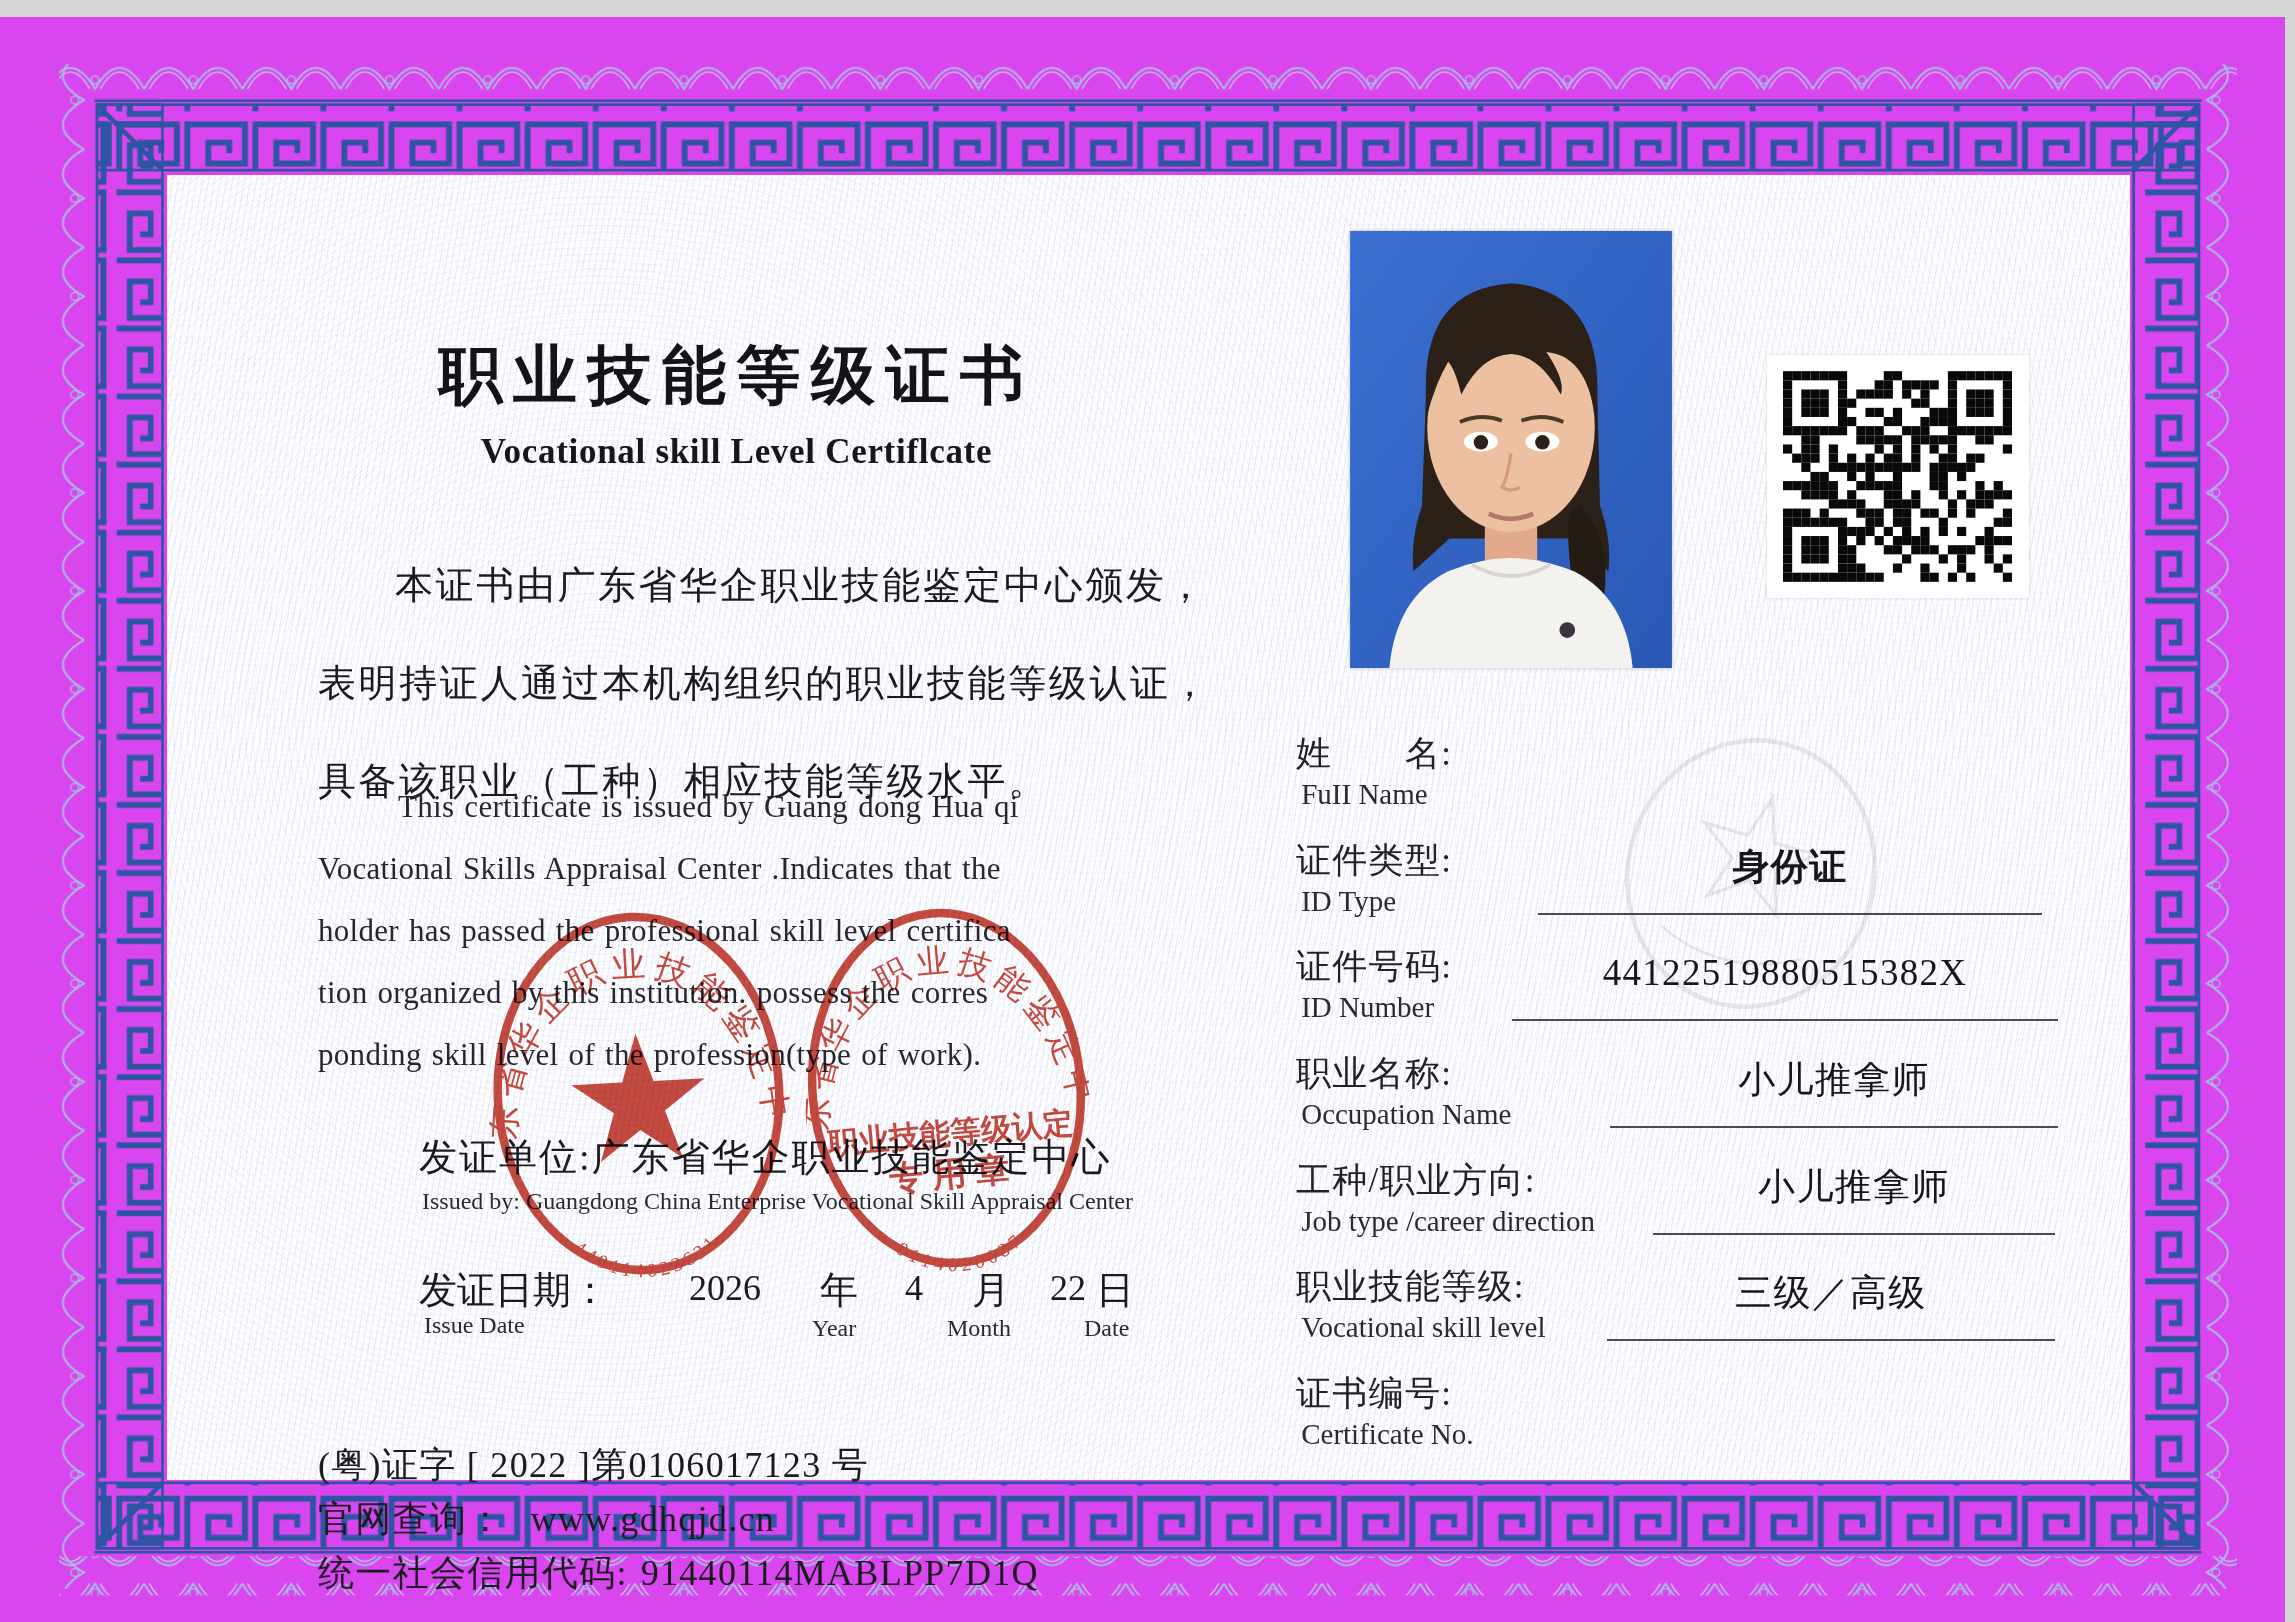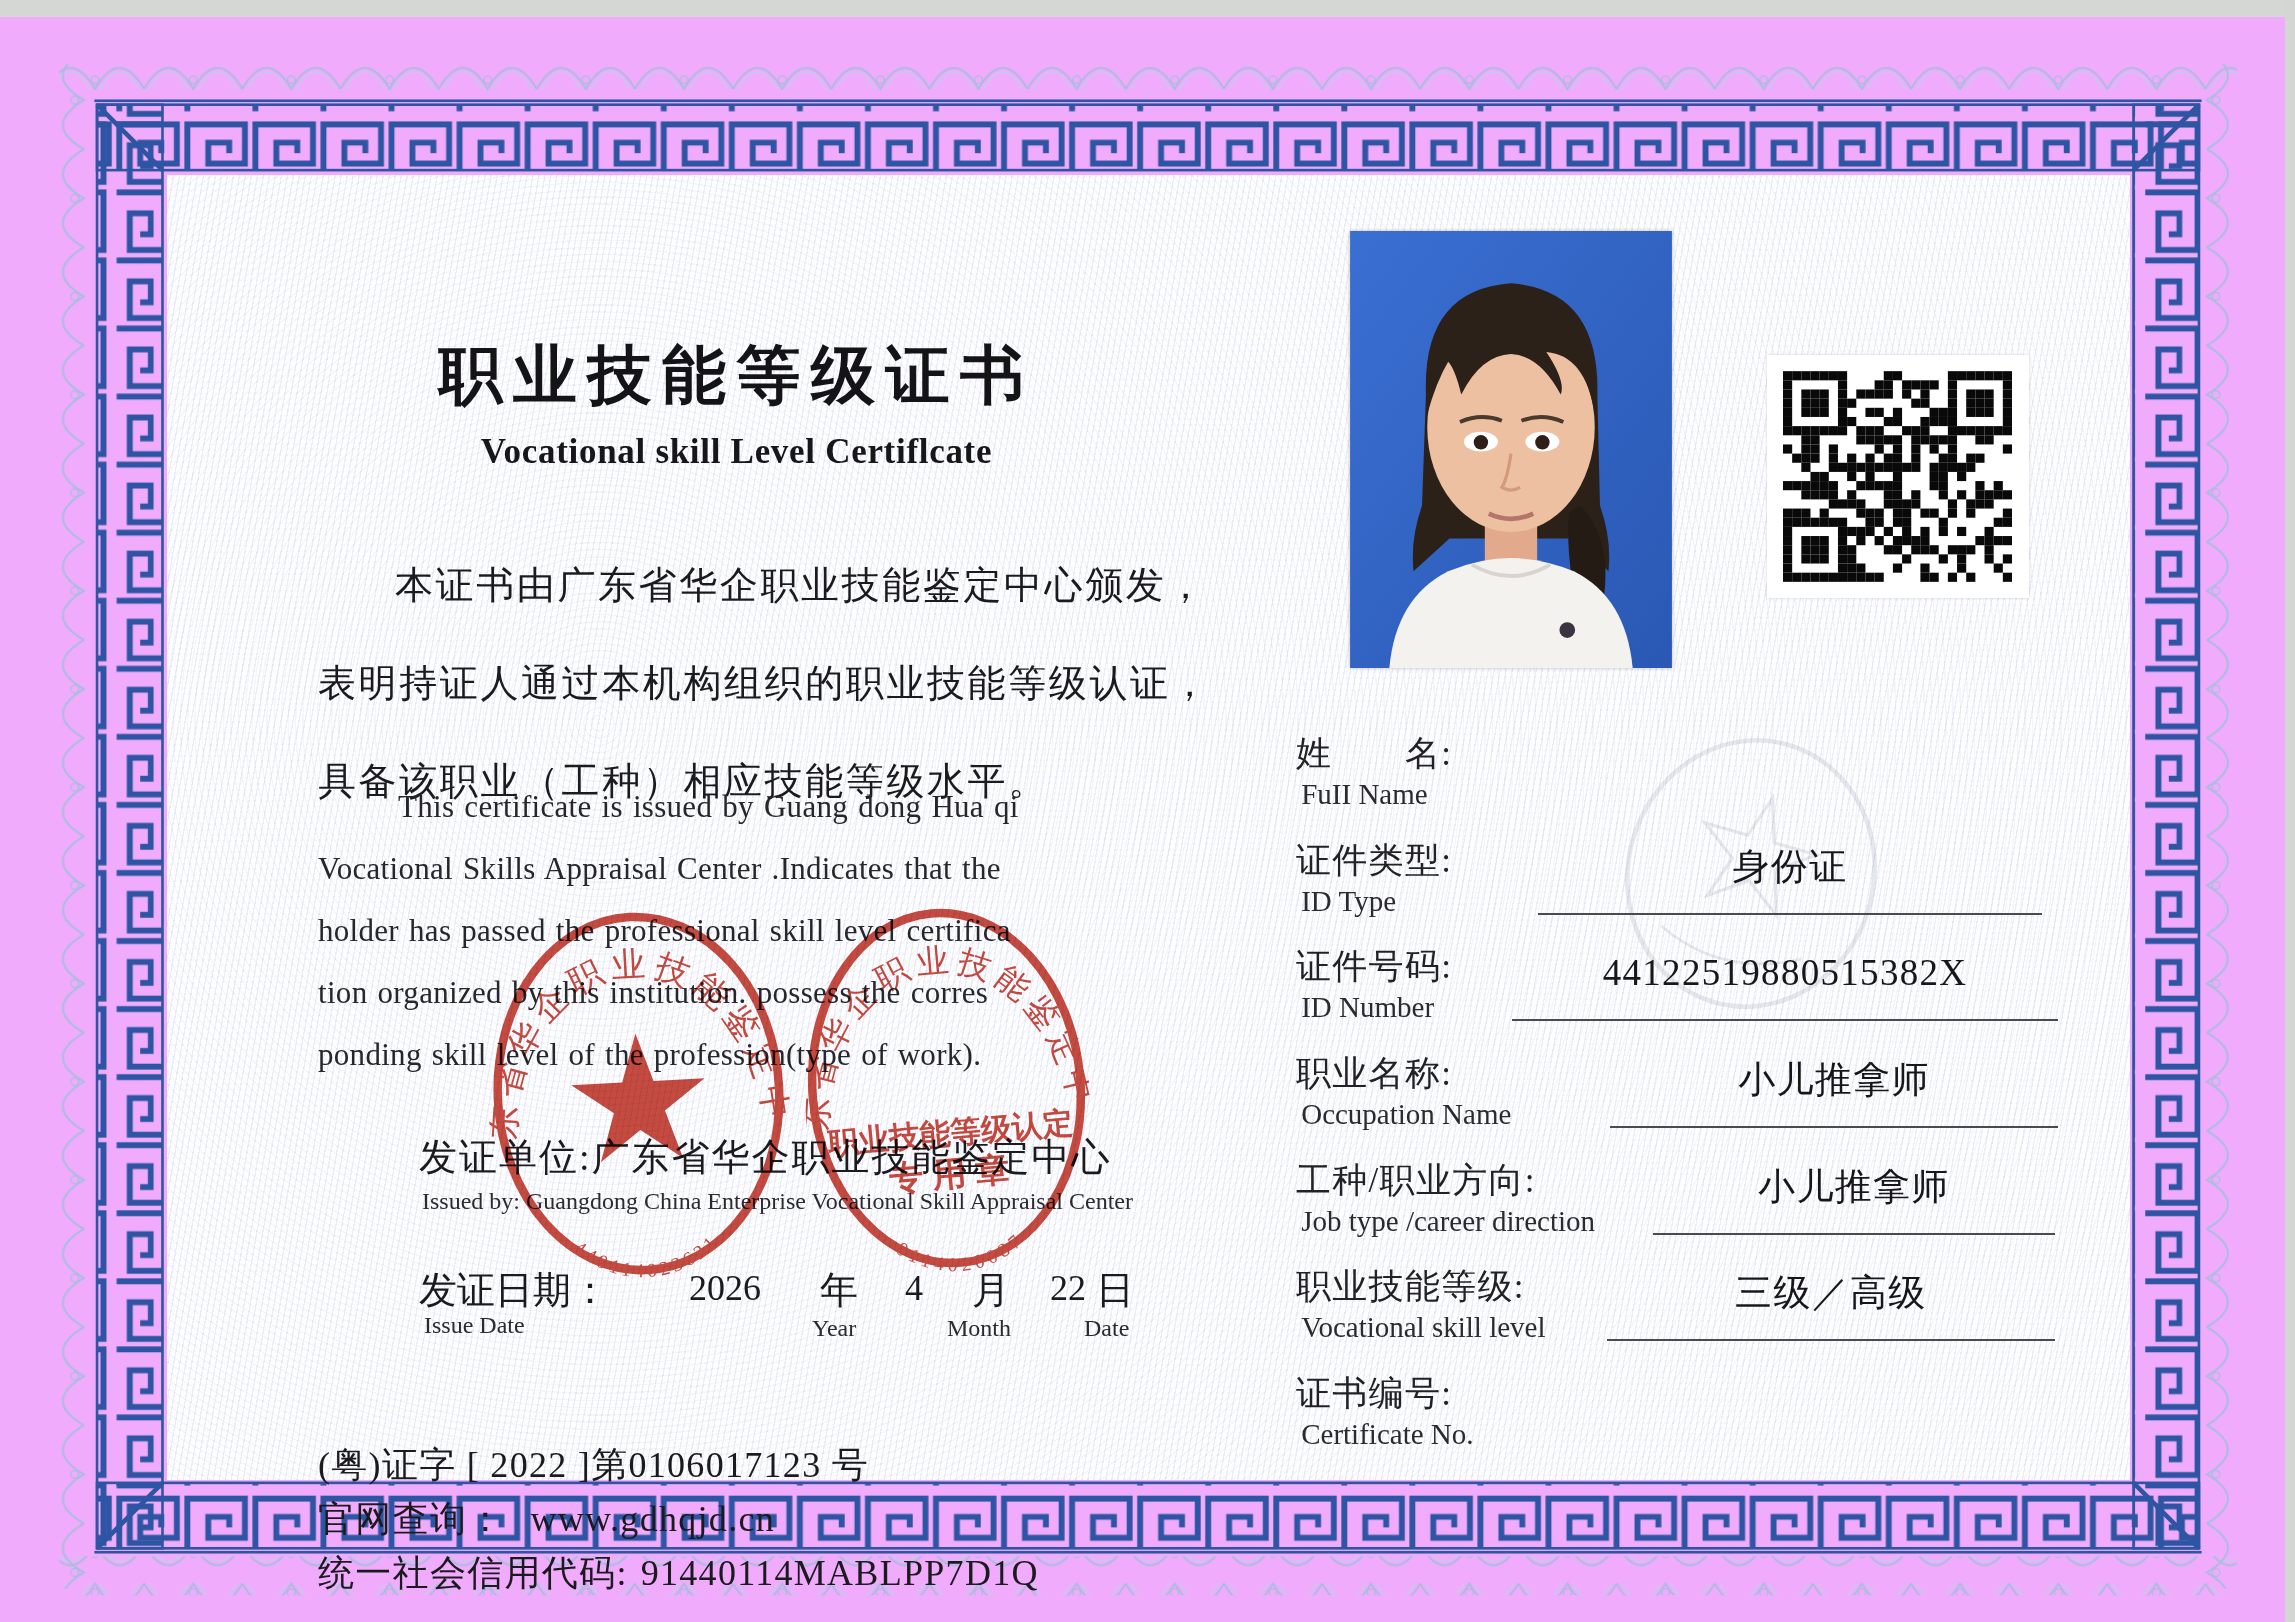--- a/index.html
+++ b/index.html
@@ -1,16 +1,16 @@
 <!DOCTYPE html>
 <html style="--border-blue: #2e55a3; --lace-blue: #a9bcdf; --stamp-red: #c23b30; --photo-bg-blue: #2f63c6; --underline-gray: #4a4b52;font-size:10.5px"><head>
 <meta charset="utf-8">
 <style>
   html,body{margin:0;padding:0;background:#ffffff;}
-  .page{position:relative;width:2295px;height:1623px;background:#f0abfc;overflow:hidden;
+  .page{position:relative;width:2295px;height:1623px;background:#d946ef;overflow:hidden;
         font-family:"Liberation Serif","DejaVu Serif",serif;color:#1c1c1e;}
   
   .scan-strip-top{position:absolute;left:0;top:0;width:2295px;height:17px;background:#d5d7d5;}
   .scan-strip-right{position:absolute;right:0;top:0;width:10.5px;height:1623px;background:#d3d6d3;}
 
   
   .cert{position:absolute;left:46px;top:51px;width:2204px;height:1551px;}
   .border-svg{position:absolute;left:0;top:0;}
 
   
@@ -170,21 +170,21 @@
     </div>
 
     <div class="fields">
       <div class="frow" style="top:0;">
         <div class="f-cn">姓　　名:</div>
         <div class="f-en">FuII Name</div>
       </div>
       <div class="frow" style="top:107px;">
         <div class="f-cn">证件类型:</div>
         <div class="f-en">ID Type</div>
-        <div class="f-val" style="left:242px;right:16px;">身份证</div>
+        <div class="f-val" style="left:242px;right:16px;font-weight:bold;">身份证</div>
       </div>
       <div class="frow" style="top:213px;">
         <div class="f-cn">证件号码:</div>
         <div class="f-en">ID Number</div>
         <div class="f-val" style="left:216px;right:0;">44122519880515382X</div>
       </div>
       <div class="frow" style="top:320px;">
         <div class="f-cn">职业名称:</div>
         <div class="f-en">Occupation Name</div>
         <div class="f-val" style="left:314px;right:0;">小儿推拿师</div>

